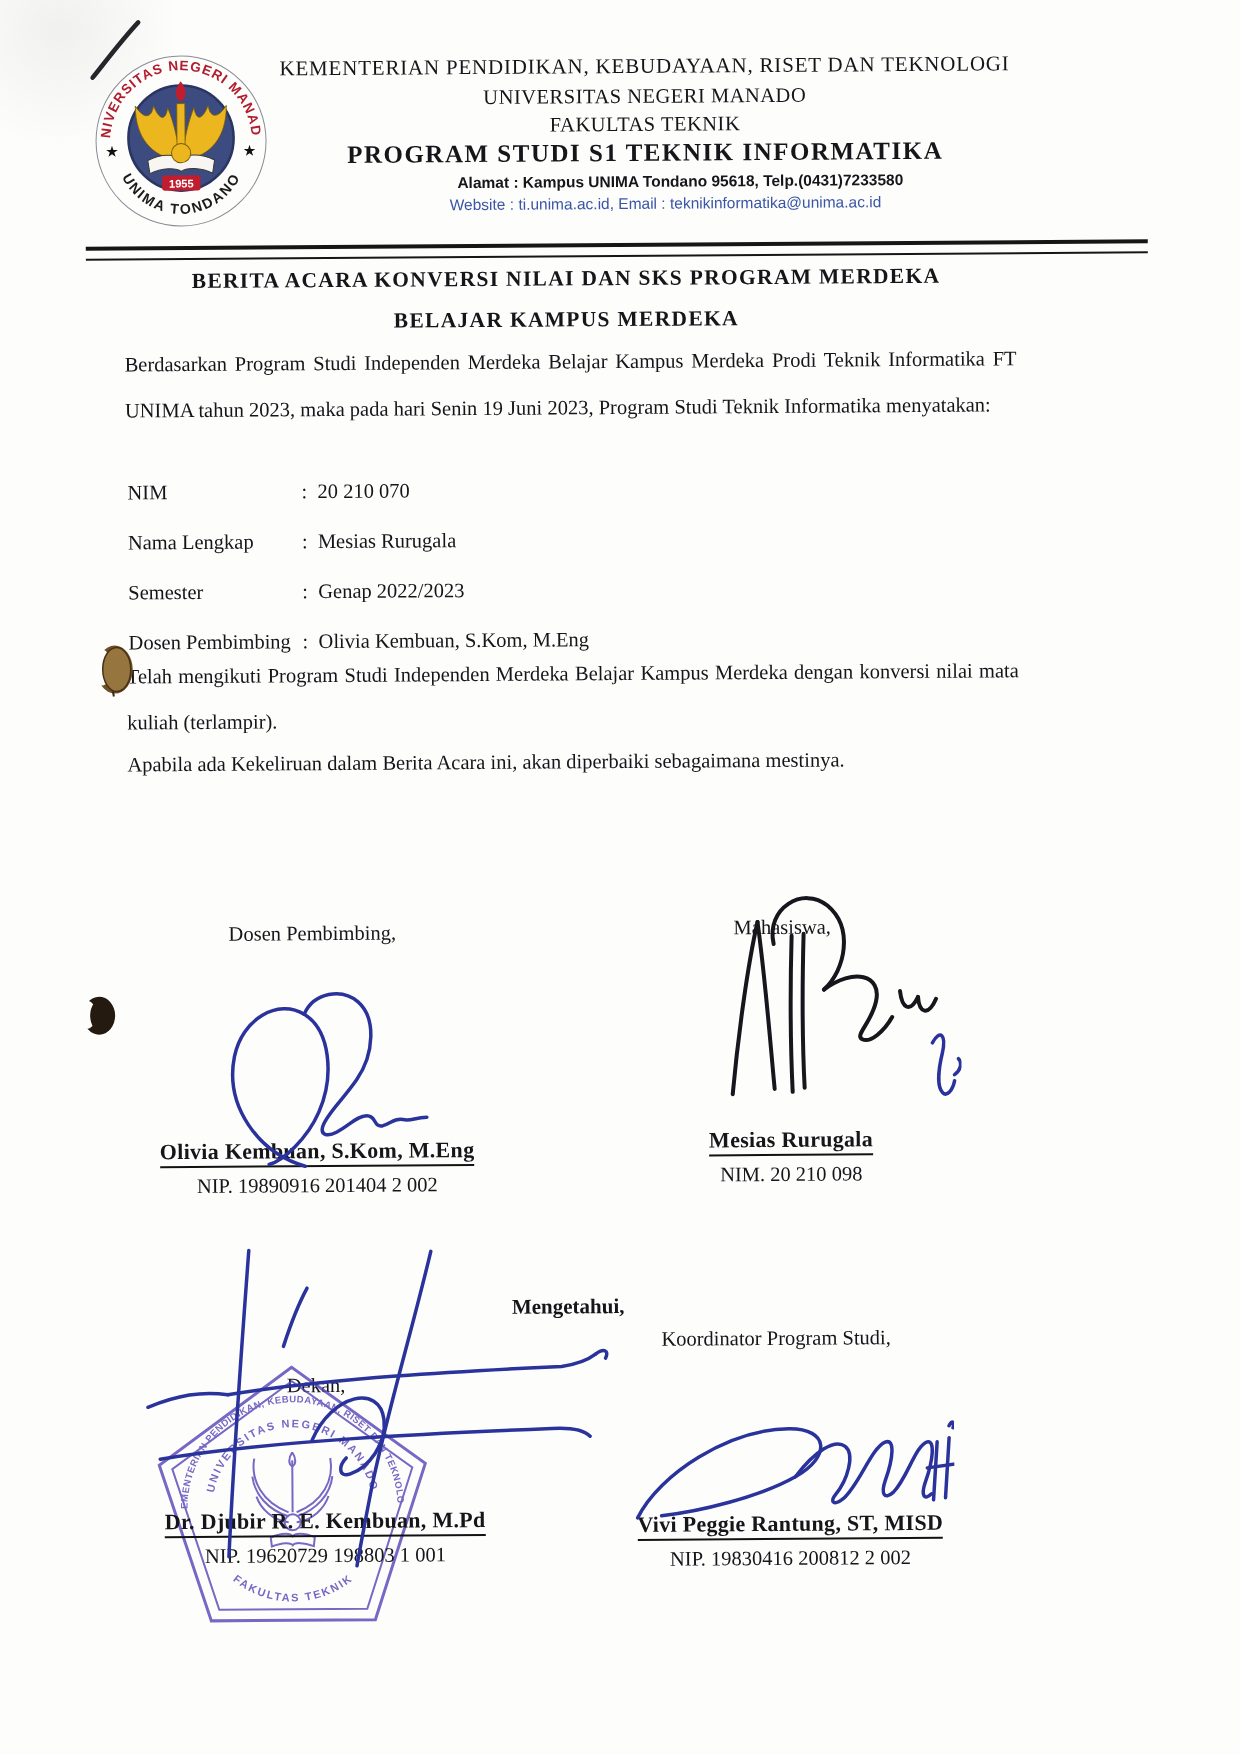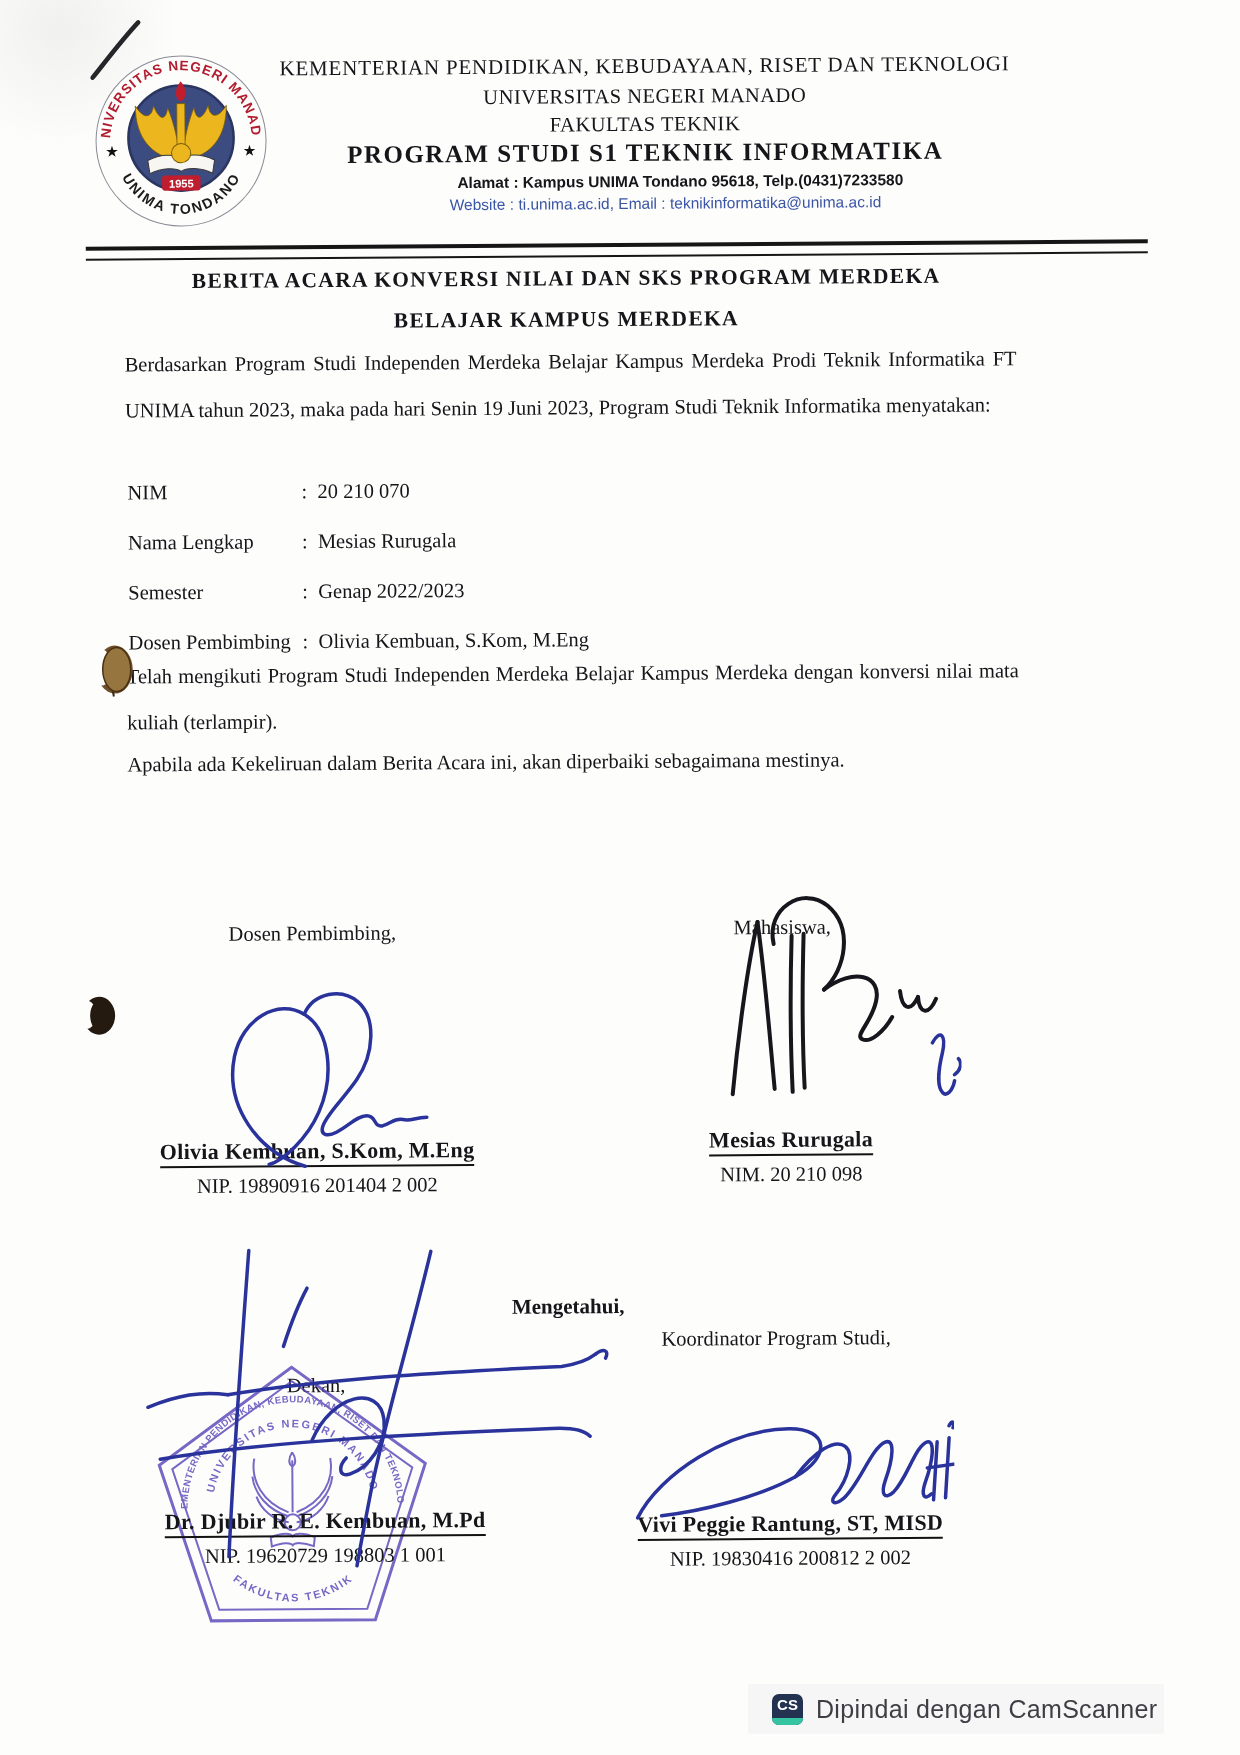--- a/index.html
+++ b/index.html
@@ -266,20 +266,13 @@
       <ellipse cx="30" cy="28" rx="14" ry="22" fill="#96753f" stroke="#4a3115" stroke-width="1.5"></ellipse>
       <path d="M26,50 L27,55" stroke="#3a2a14" stroke-width="2"></path>
     </svg>
     <svg class="abs binder2" viewBox="0 0 46 44">
       <ellipse cx="24" cy="22" rx="16" ry="19" fill="#241a10"></ellipse>
       <ellipse cx="12" cy="21" rx="9" ry="14" fill="#fdfdfc"></ellipse>
       <ellipse cx="27" cy="22" rx="12" ry="17" fill="#241a10"></ellipse>
     </svg>
   </div>
 
-  <div class="abs cs-bar">
-    <div class="cs-icon">
-      <span class="cs-icon-label">CS</span>
-      <div class="cs-strip"></div>
-    </div>
-    <span class="cs-text">Dipindai dengan CamScanner</span>
-  </div>
 </div>
 
 </body></html>

